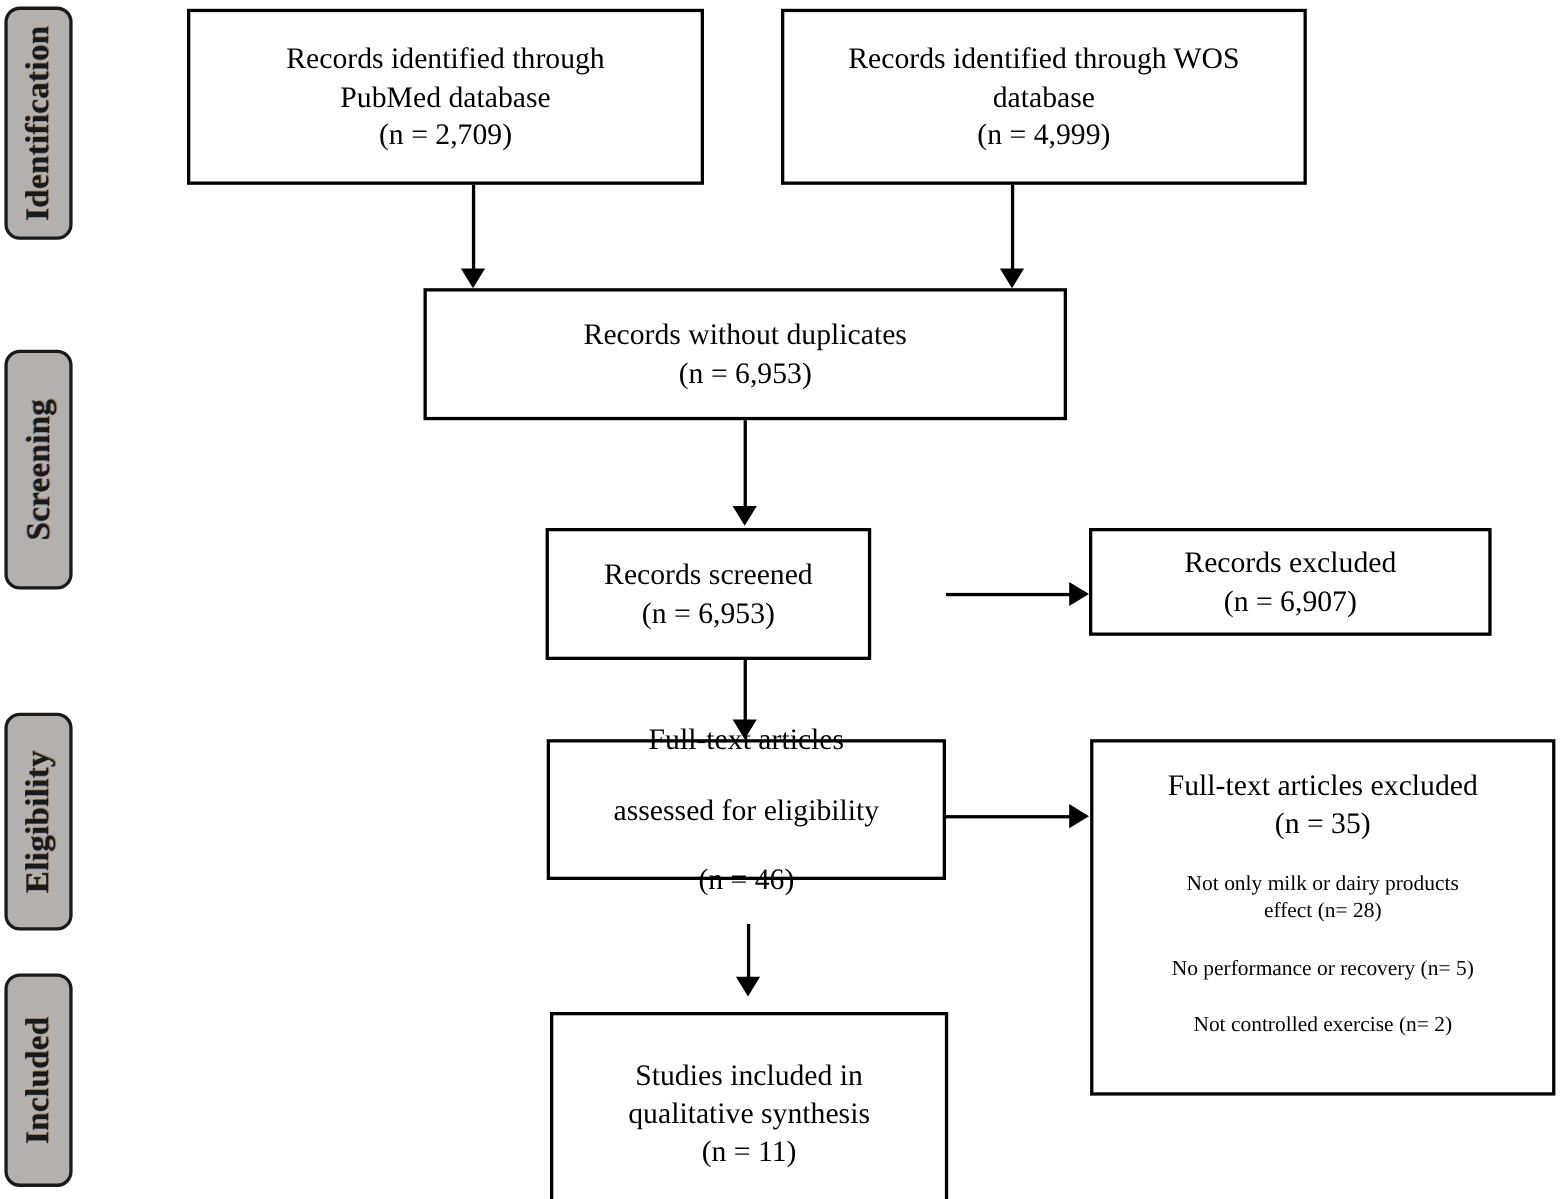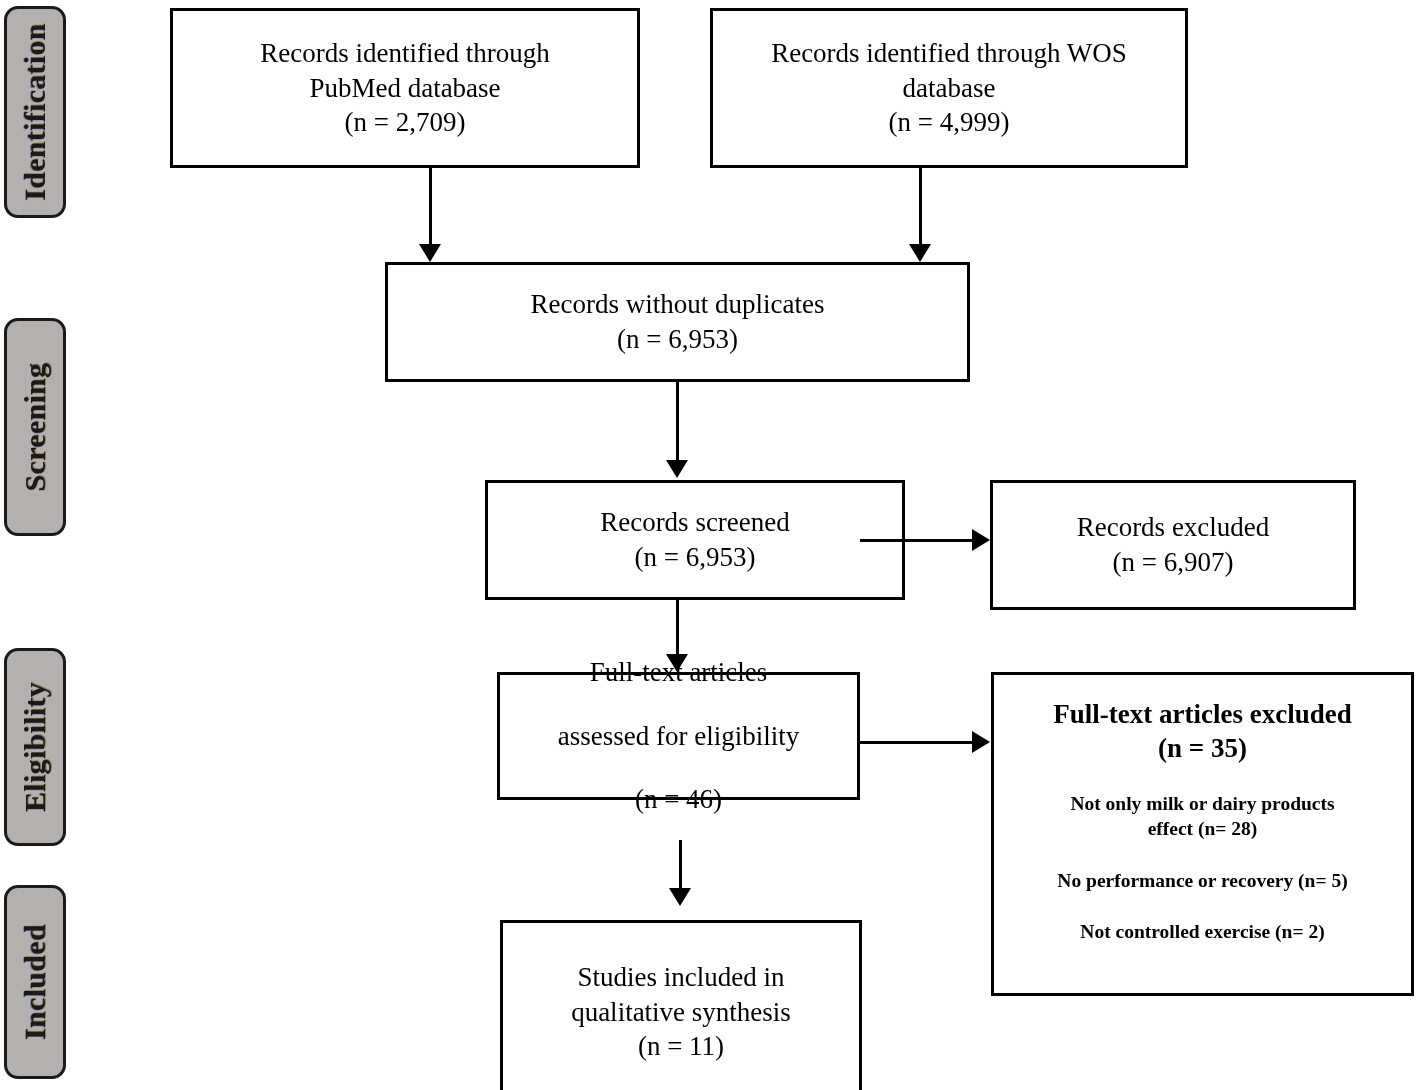--- a/index.html
+++ b/index.html
@@ -145,46 +145,46 @@
   <div class="arrow-down" style="left:909px; top:244px;"></div>
 
   <div class="flow-box" style="left:385px; top:262px; width:585px; height:120px;align-items:center;">
     <span class="line">Records without duplicates</span>
     <span class="line">(n = 6,953)</span>
   </div>
 
   <div class="v-line" style="left:676px; top:382px; height:80px;"></div>
   <div class="arrow-down" style="left:666px; top:460px;"></div>
 
-  <div class="flow-box" style="left:485px; top:480px; width:420px; height:120px;">
+  <div class="flow-box" style="left:496px; top:480px; width:296px; height:120px;">
     <span class="line">Records screened</span>
     <span class="line">(n = 6,953)</span>
   </div>
 
   <div class="h-line" style="left:860px; top:539px; width:114px;"></div>
   <div class="arrow-right" style="left:972px; top:529px;"></div>
 
-  <div class="flow-box" style="left:990px; top:480px; width:366px; height:130px;">
+  <div class="flow-box" style="left:990px; top:480px; width:366px; height:98px;">
     <span class="line">Records excluded</span>
     <span class="line">(n = 6,907)</span>
   </div>
 
   <div class="v-line" style="left:676px; top:600px; height:56px;"></div>
   <div class="arrow-down" style="left:666px; top:654px;"></div>
 
   <div class="flow-box" style="left:497px; top:672px; width:363px; height:128px;gap:29px;">
     <span class="line">Full-text articles</span>
     <span class="line">assessed for eligibility</span>
     <span class="line">(n = 46)</span>
   </div>
 
   <div class="h-line" style="left:860px; top:741px; width:113px;"></div>
   <div class="arrow-right" style="left:972px; top:731px;"></div>
 
-  <div class="flow-box exclusion" style="left:991px; top:672px; width:423px; height:324px;font-weight:bold;">
+  <div class="flow-box exclusion" style="left:991px; top:672px; width:423px; height:324px;">
     <span class="head">Full-text articles excluded</span>
     <span class="head">(n = 35)</span>
     <span class="reason">Not only milk or dairy products</span>
     <span class="reason" style="margin-top:0;">effect (n= 28)</span>
     <span class="reason">No performance or recovery (n= 5)</span>
     <span class="reason">Not controlled exercise (n= 2)</span>
   </div>
 
   <div class="v-line" style="left:679px; top:840px; height:50px;"></div>
   <div class="arrow-down" style="left:669px; top:888px;"></div>

